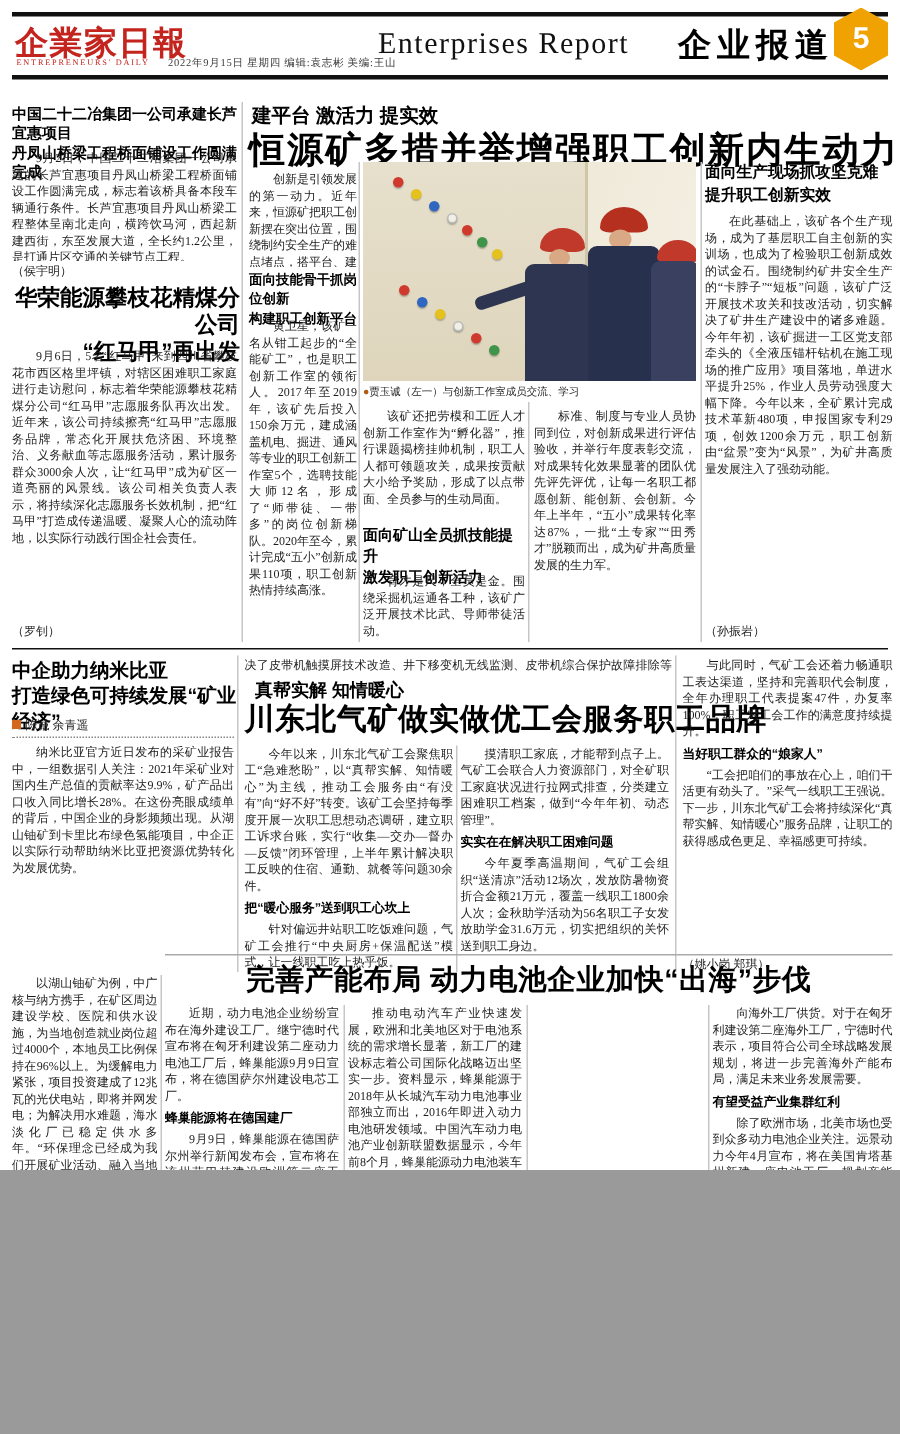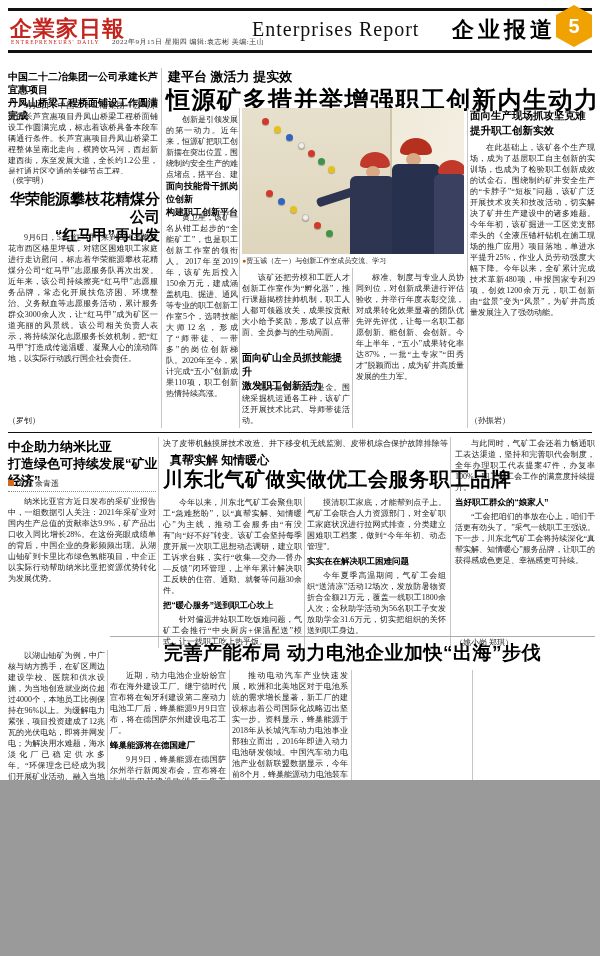--- a/index.html
+++ b/index.html
@@ -228,20 +228,25 @@
   <div class="headline" style="left:110px;top:640px;width:485px;font-size:19px;text-align:center;letter-spacing:0.5px">完善产能布局 动力电池企业加快“出海”步伐</div>
 
   <div class="bt" style="left:110px;top:670px;width:116px;height:278px">
     <p>近期，动力电池企业纷纷宣布在海外建设工厂。继宁德时代宣布将在匈牙利建设第二座动力电池工厂后，蜂巢能源9月9日宣布，将在德国萨尔州建设电芯工厂。</p>
     <p class="isub">蜂巢能源将在德国建厂</p>
     <p>9月9日，蜂巢能源在德国萨尔州举行新闻发布会，宣布将在该州劳巴赫建设欧洲第二座工厂，即电芯工厂。蜂巢能源此前已宣布，在德国萨尔州购置厂房并建设电池模组工厂。蜂巢能源董事长兼CEO杨红新在发布会上表示，汽车电动化成为全球趋势，相关政策正在推动产业加速变革，公司将以德国为支点辐射欧洲市场。据了解，该电芯工厂规划产能16GWh，建成后将为欧洲主流车企就近配套。业内人士认为，随着欧洲碳排放法规趋严，本地化供应能力将成为中国电池企业参与全球竞争的关键。</p>
   </div>
   <div class="bt" style="left:232px;top:670px;width:116px;height:164px">
     <p>推动电动汽车产业快速发展，欧洲和北美地区对于电池系统的需求增长显著，新工厂的建设标志着公司国际化战略迈出坚实一步。资料显示，蜂巢能源于2018年从长城汽车动力电池事业部独立而出，2016年即进入动力电池研发领域。中国汽车动力电池产业创新联盟数据显示，今年前8个月，蜂巢能源动力电池装车量为3.86GWh，在国内动力电池企业中排名第六位。</p>
   </div>
+  <div class="bt" style="left:475px;top:670px;width:120px;height:152px">
+    <p>向海外工厂供货。对于在匈牙利建设第二座海外工厂，宁德时代表示，项目符合公司全球战略发展规划，将进一步完善海外产能布局，满足未来业务发展需要。</p>
+    <p class="isub">有望受益产业集群红利</p>
+    <p>除了欧洲市场，北美市场也受到众多动力电池企业关注。远景动力今年4月宣布，将在美国肯塔基州新建一座电池工厂，规划产能30GWh，并具备扩容至40GWh的潜力。</p>
+  </div>
   <div class="sign" style="left:475px;top:823px;width:120px">（段贤媛）</div>
   <div class="vrule" style="left:229px;top:670px;height:164px"></div>
   <div class="vrule" style="left:351px;top:670px;height:164px"></div>
   <div class="vrule" style="left:472px;top:670px;height:164px"></div>
 
   <div class="ad ad-pink" style="left:229px;top:838px;width:129px;height:110px">
     <div class="head">喝唯怡，E多更美丽!</div>
     <div class="face" style="left:4px;top:26px;width:16px;height:20px;border-radius:50% 50% 40% 40%"></div>
     <div style="position:absolute;left:2px;top:20px;width:20px;height:10px;background:#4a3026;border-radius:50% 50% 0 0"></div>
     <div style="position:absolute;left:0;top:44px;width:26px;height:50px;background:#e8c9a8;border-radius:8px 8px 0 0"></div>

